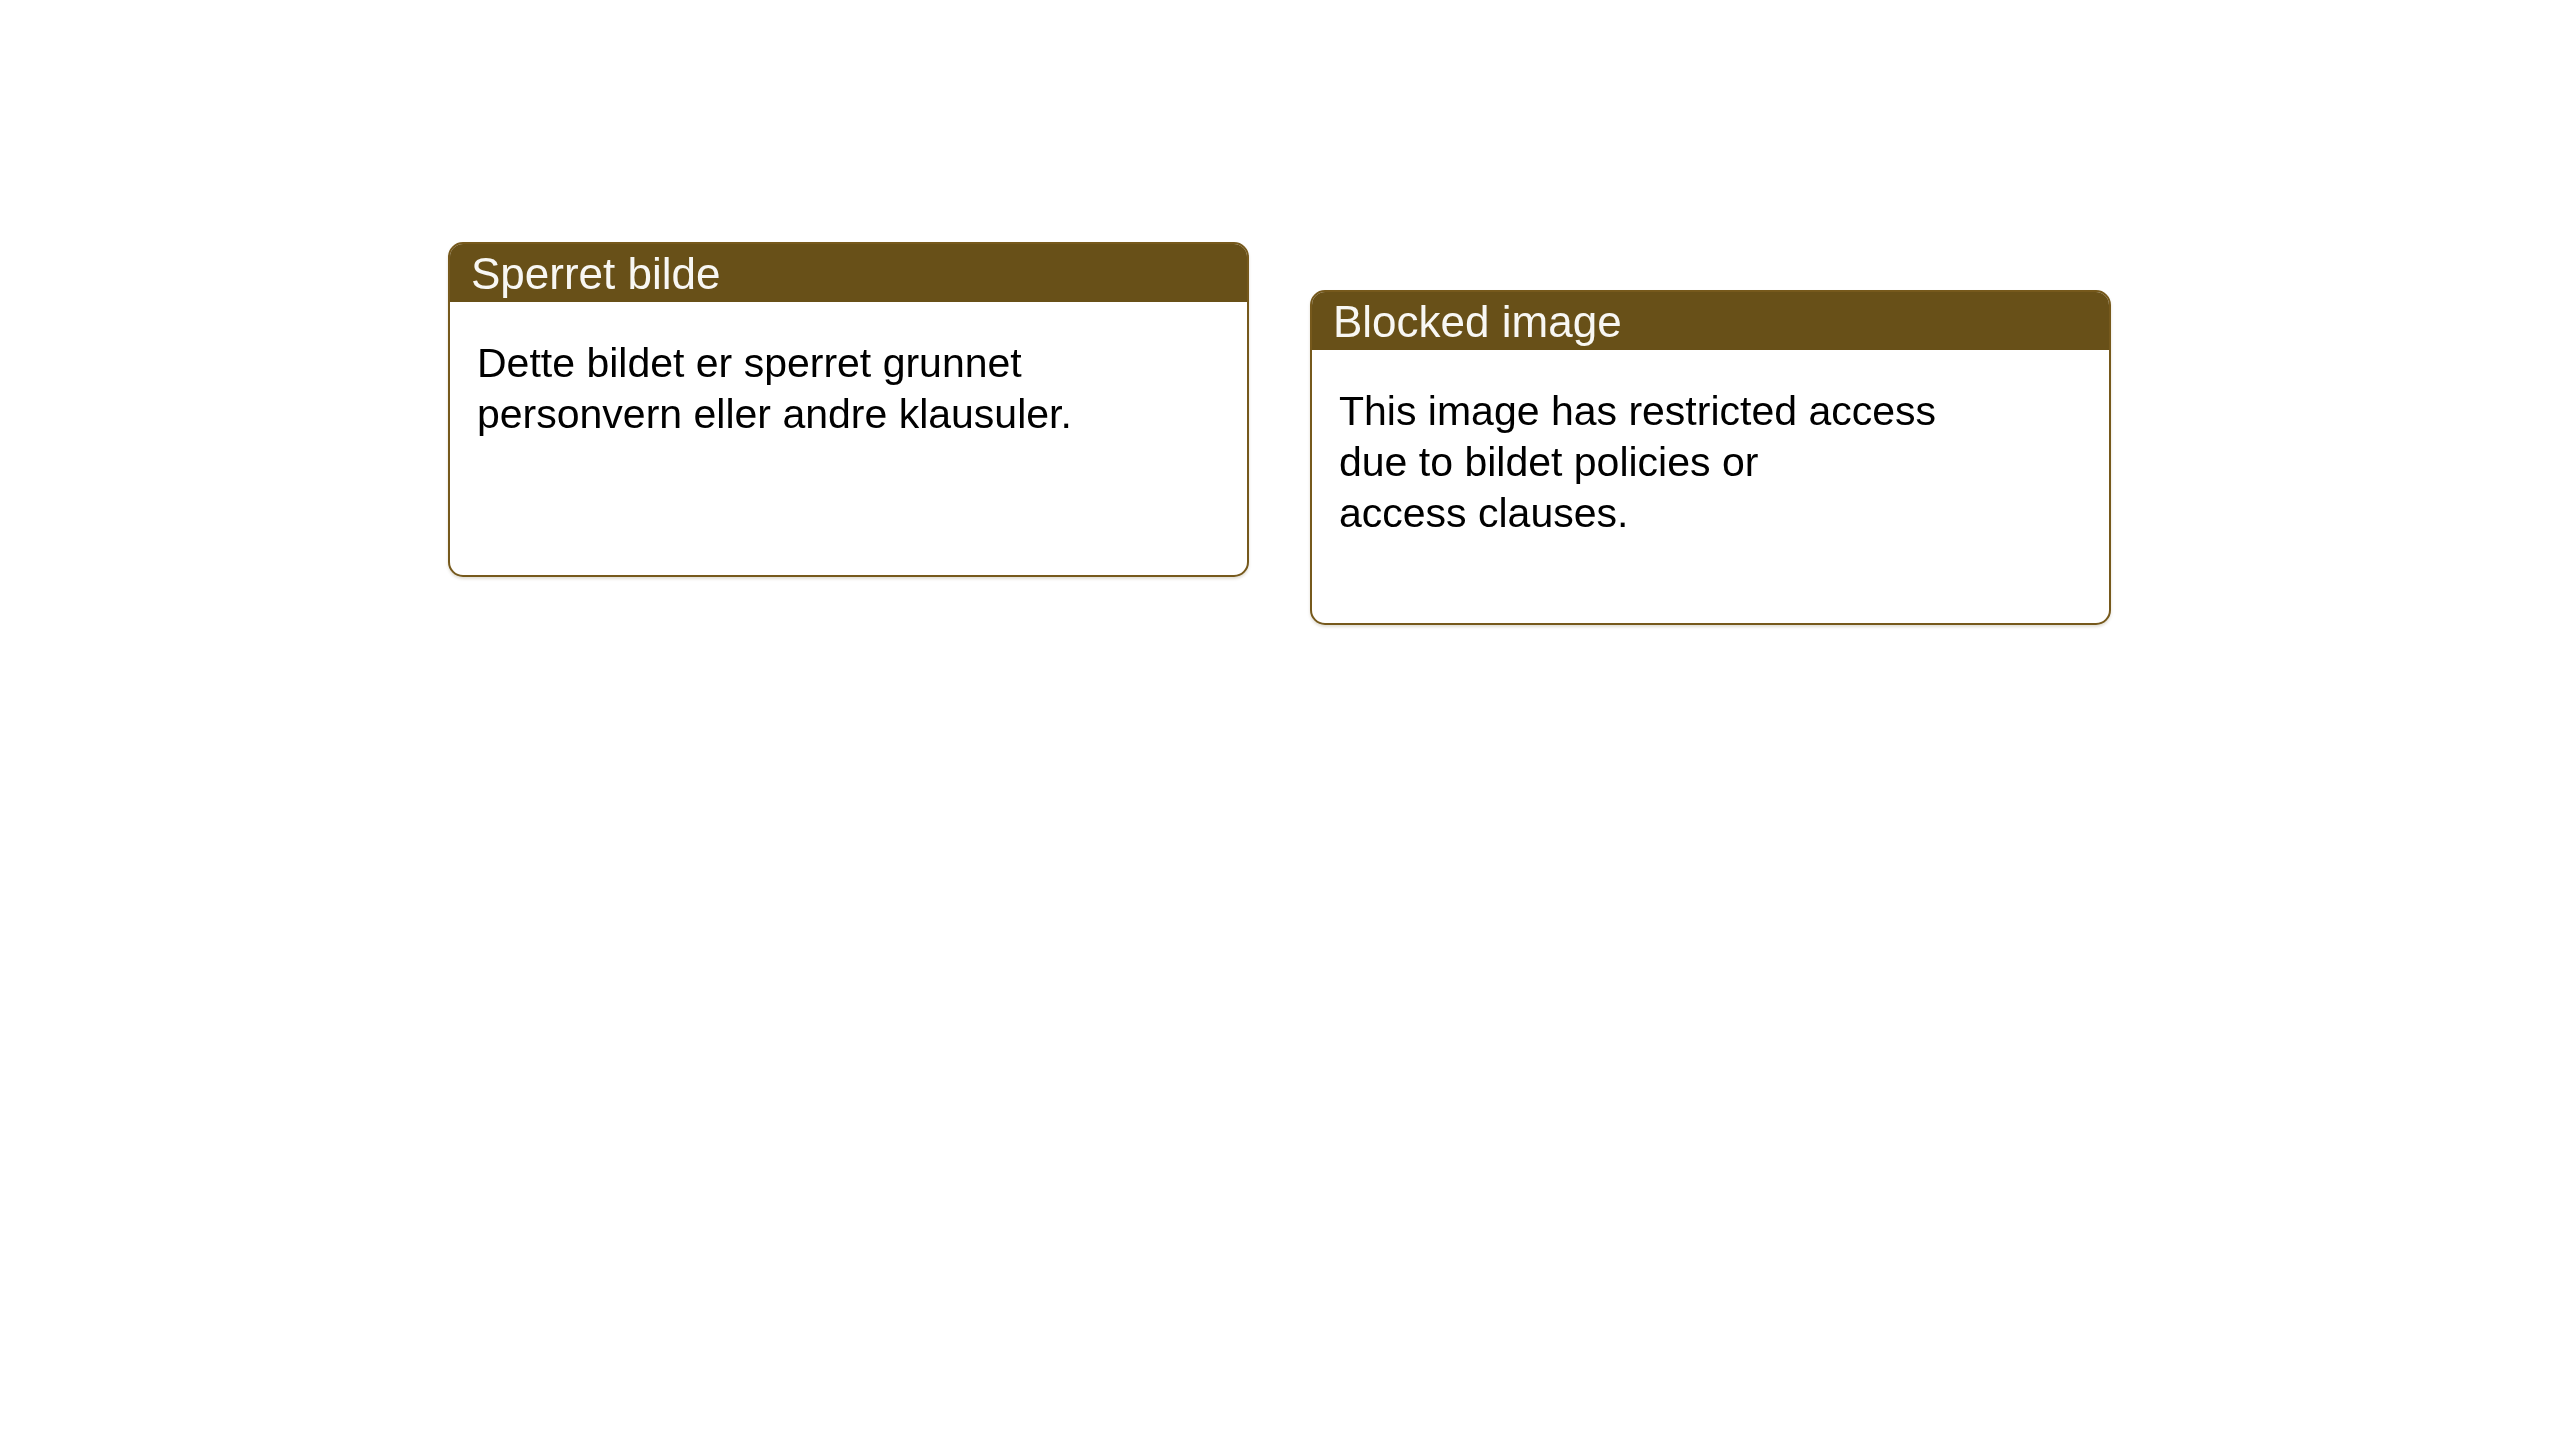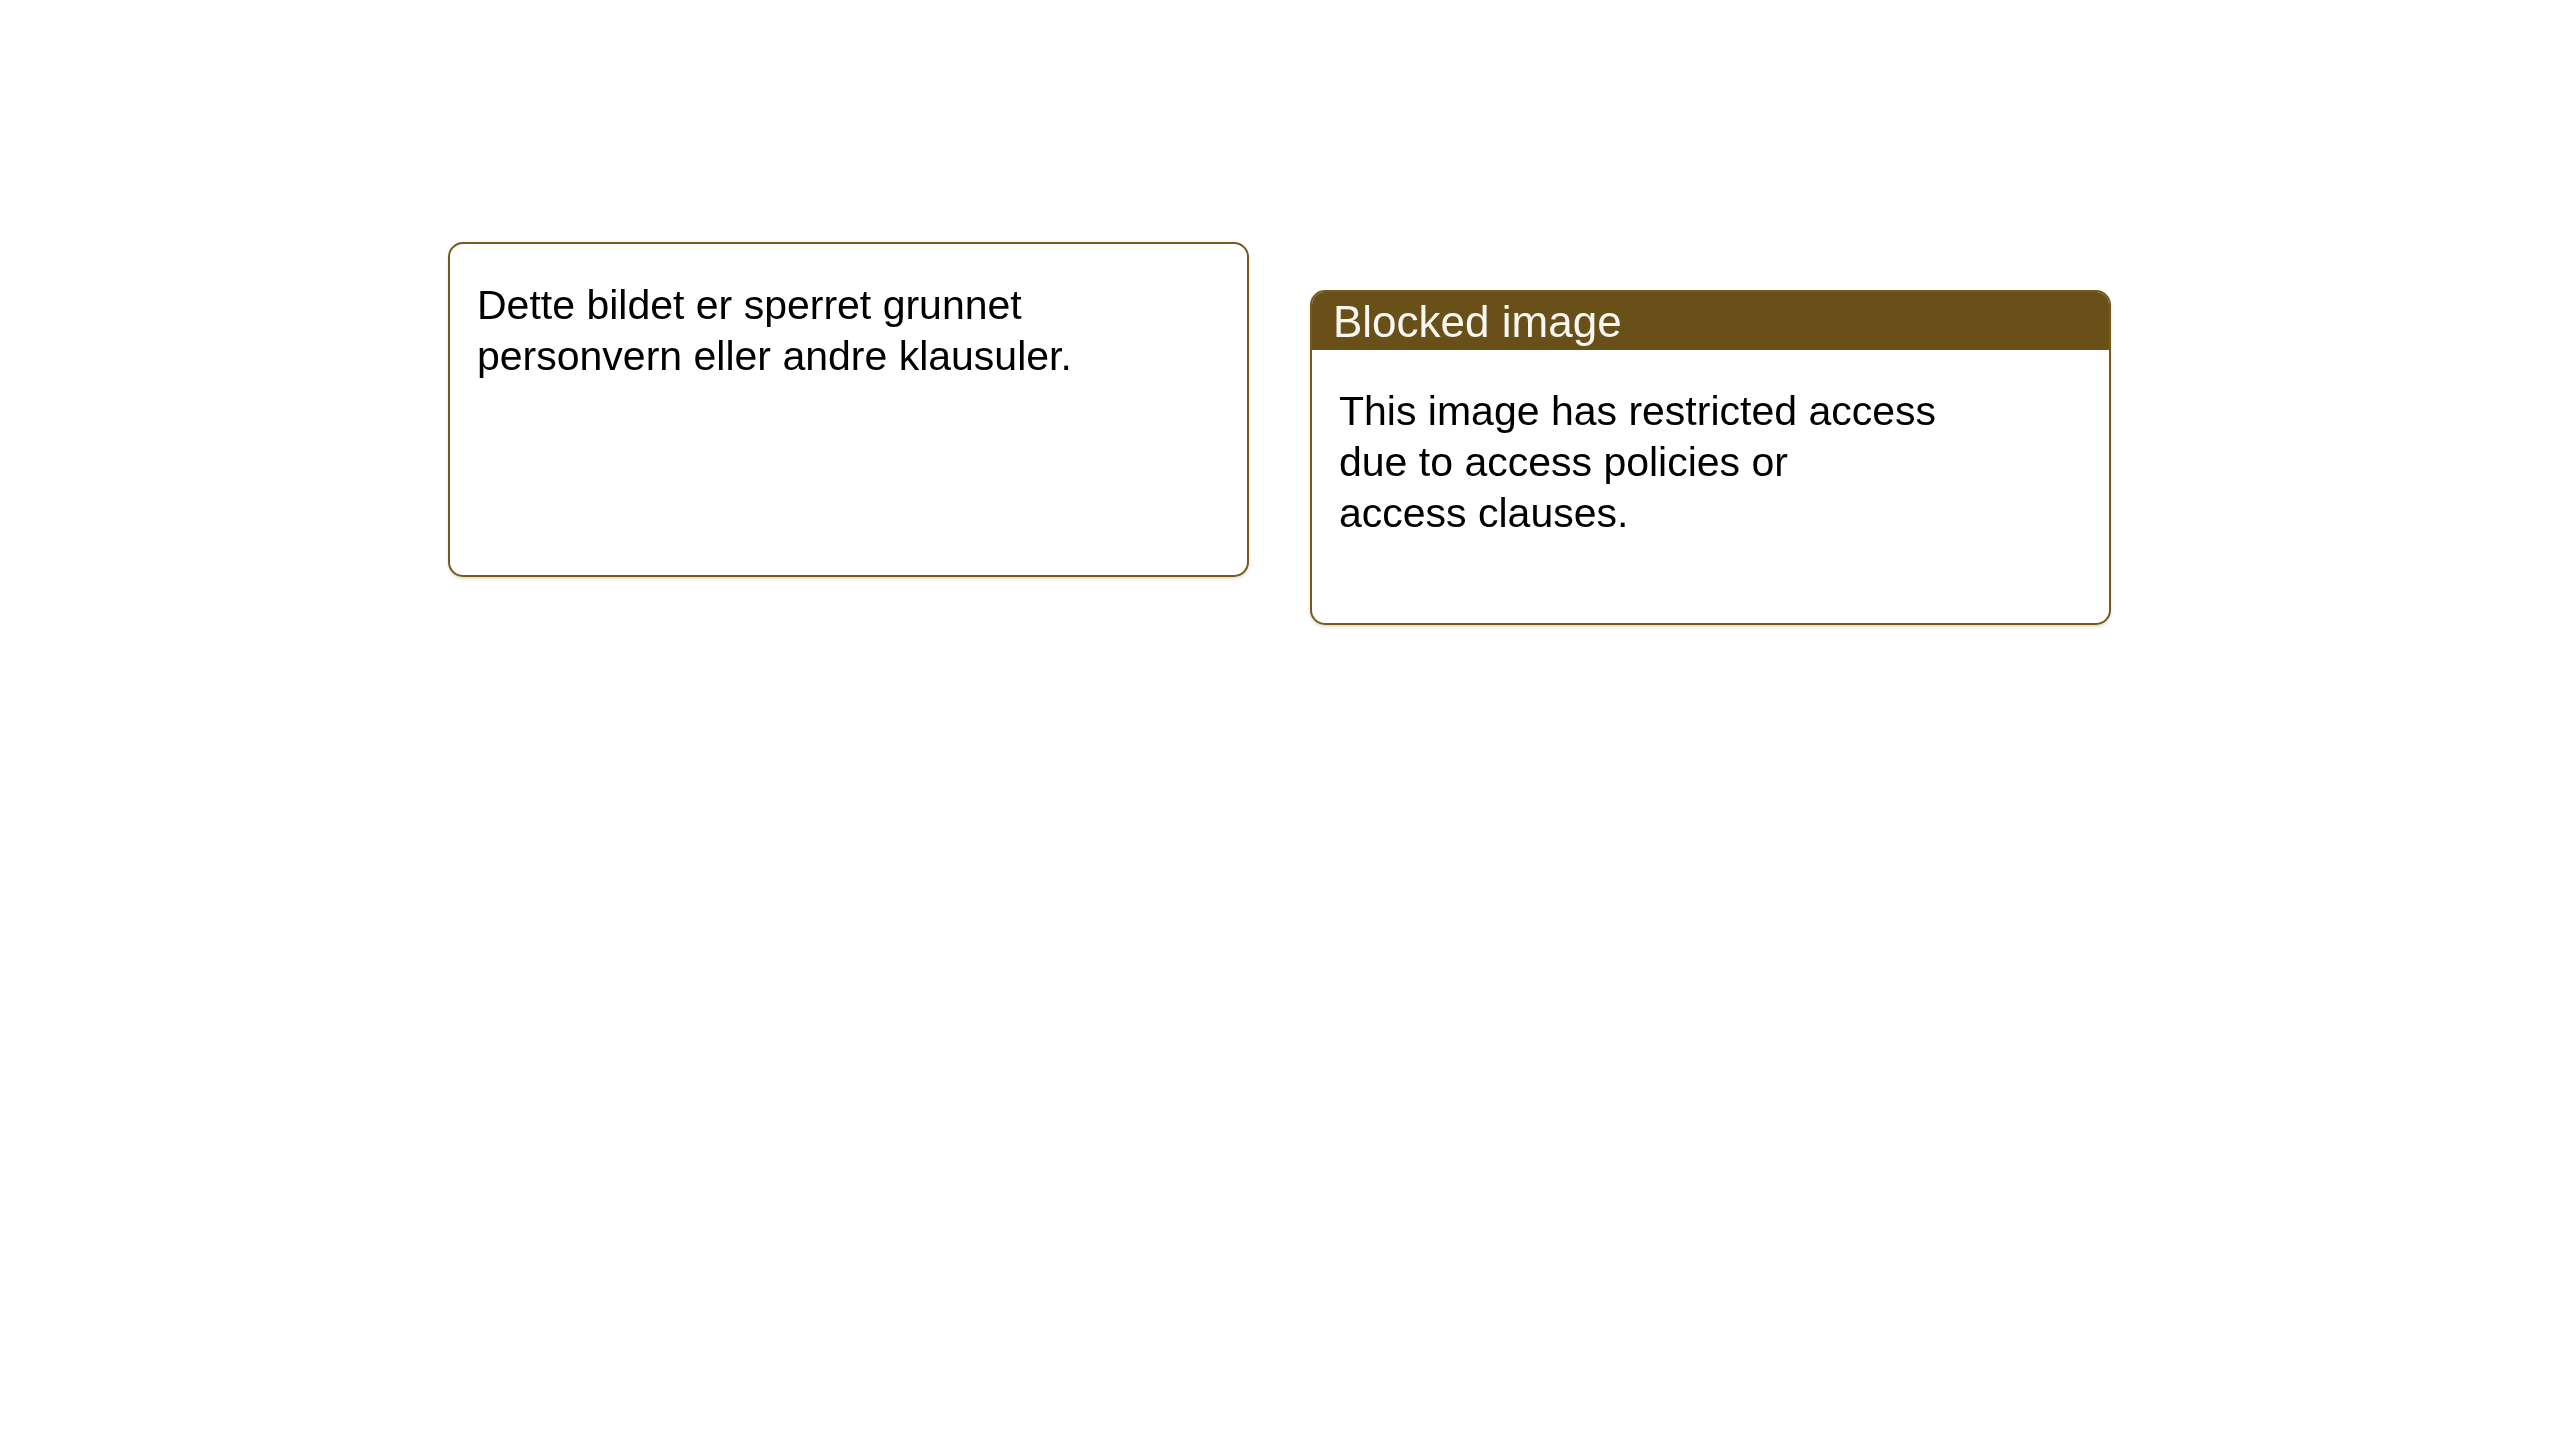--- a/index.html
+++ b/index.html
@@ -49,28 +49,31 @@
     color: var(--body-text);
     font-size: 41px;
     line-height: 51px;
   }
   .body-line { display: block; }
 </style>
 </head>
 <body>
 
 <div class="notice-card card-no">
+  <div class="card-header">
+    <span class="card-title">Sperret bilde</span>
+  </div>
   <div class="card-body">
     <span class="body-line">Dette bildet er sperret grunnet</span>
     <span class="body-line">personvern eller andre klausuler.</span>
   </div>
 </div>
 
 <div class="notice-card card-en">
   <div class="card-header">
     <span class="card-title">Blocked image</span>
   </div>
   <div class="card-body">
     <span class="body-line">This image has restricted access</span>
-    <span class="body-line">due to access policies or</span>
+    <span class="body-line">due to bildet policies or</span>
     <span class="body-line">access clauses.</span>
   </div>
 </div>
 
 </body></html>

